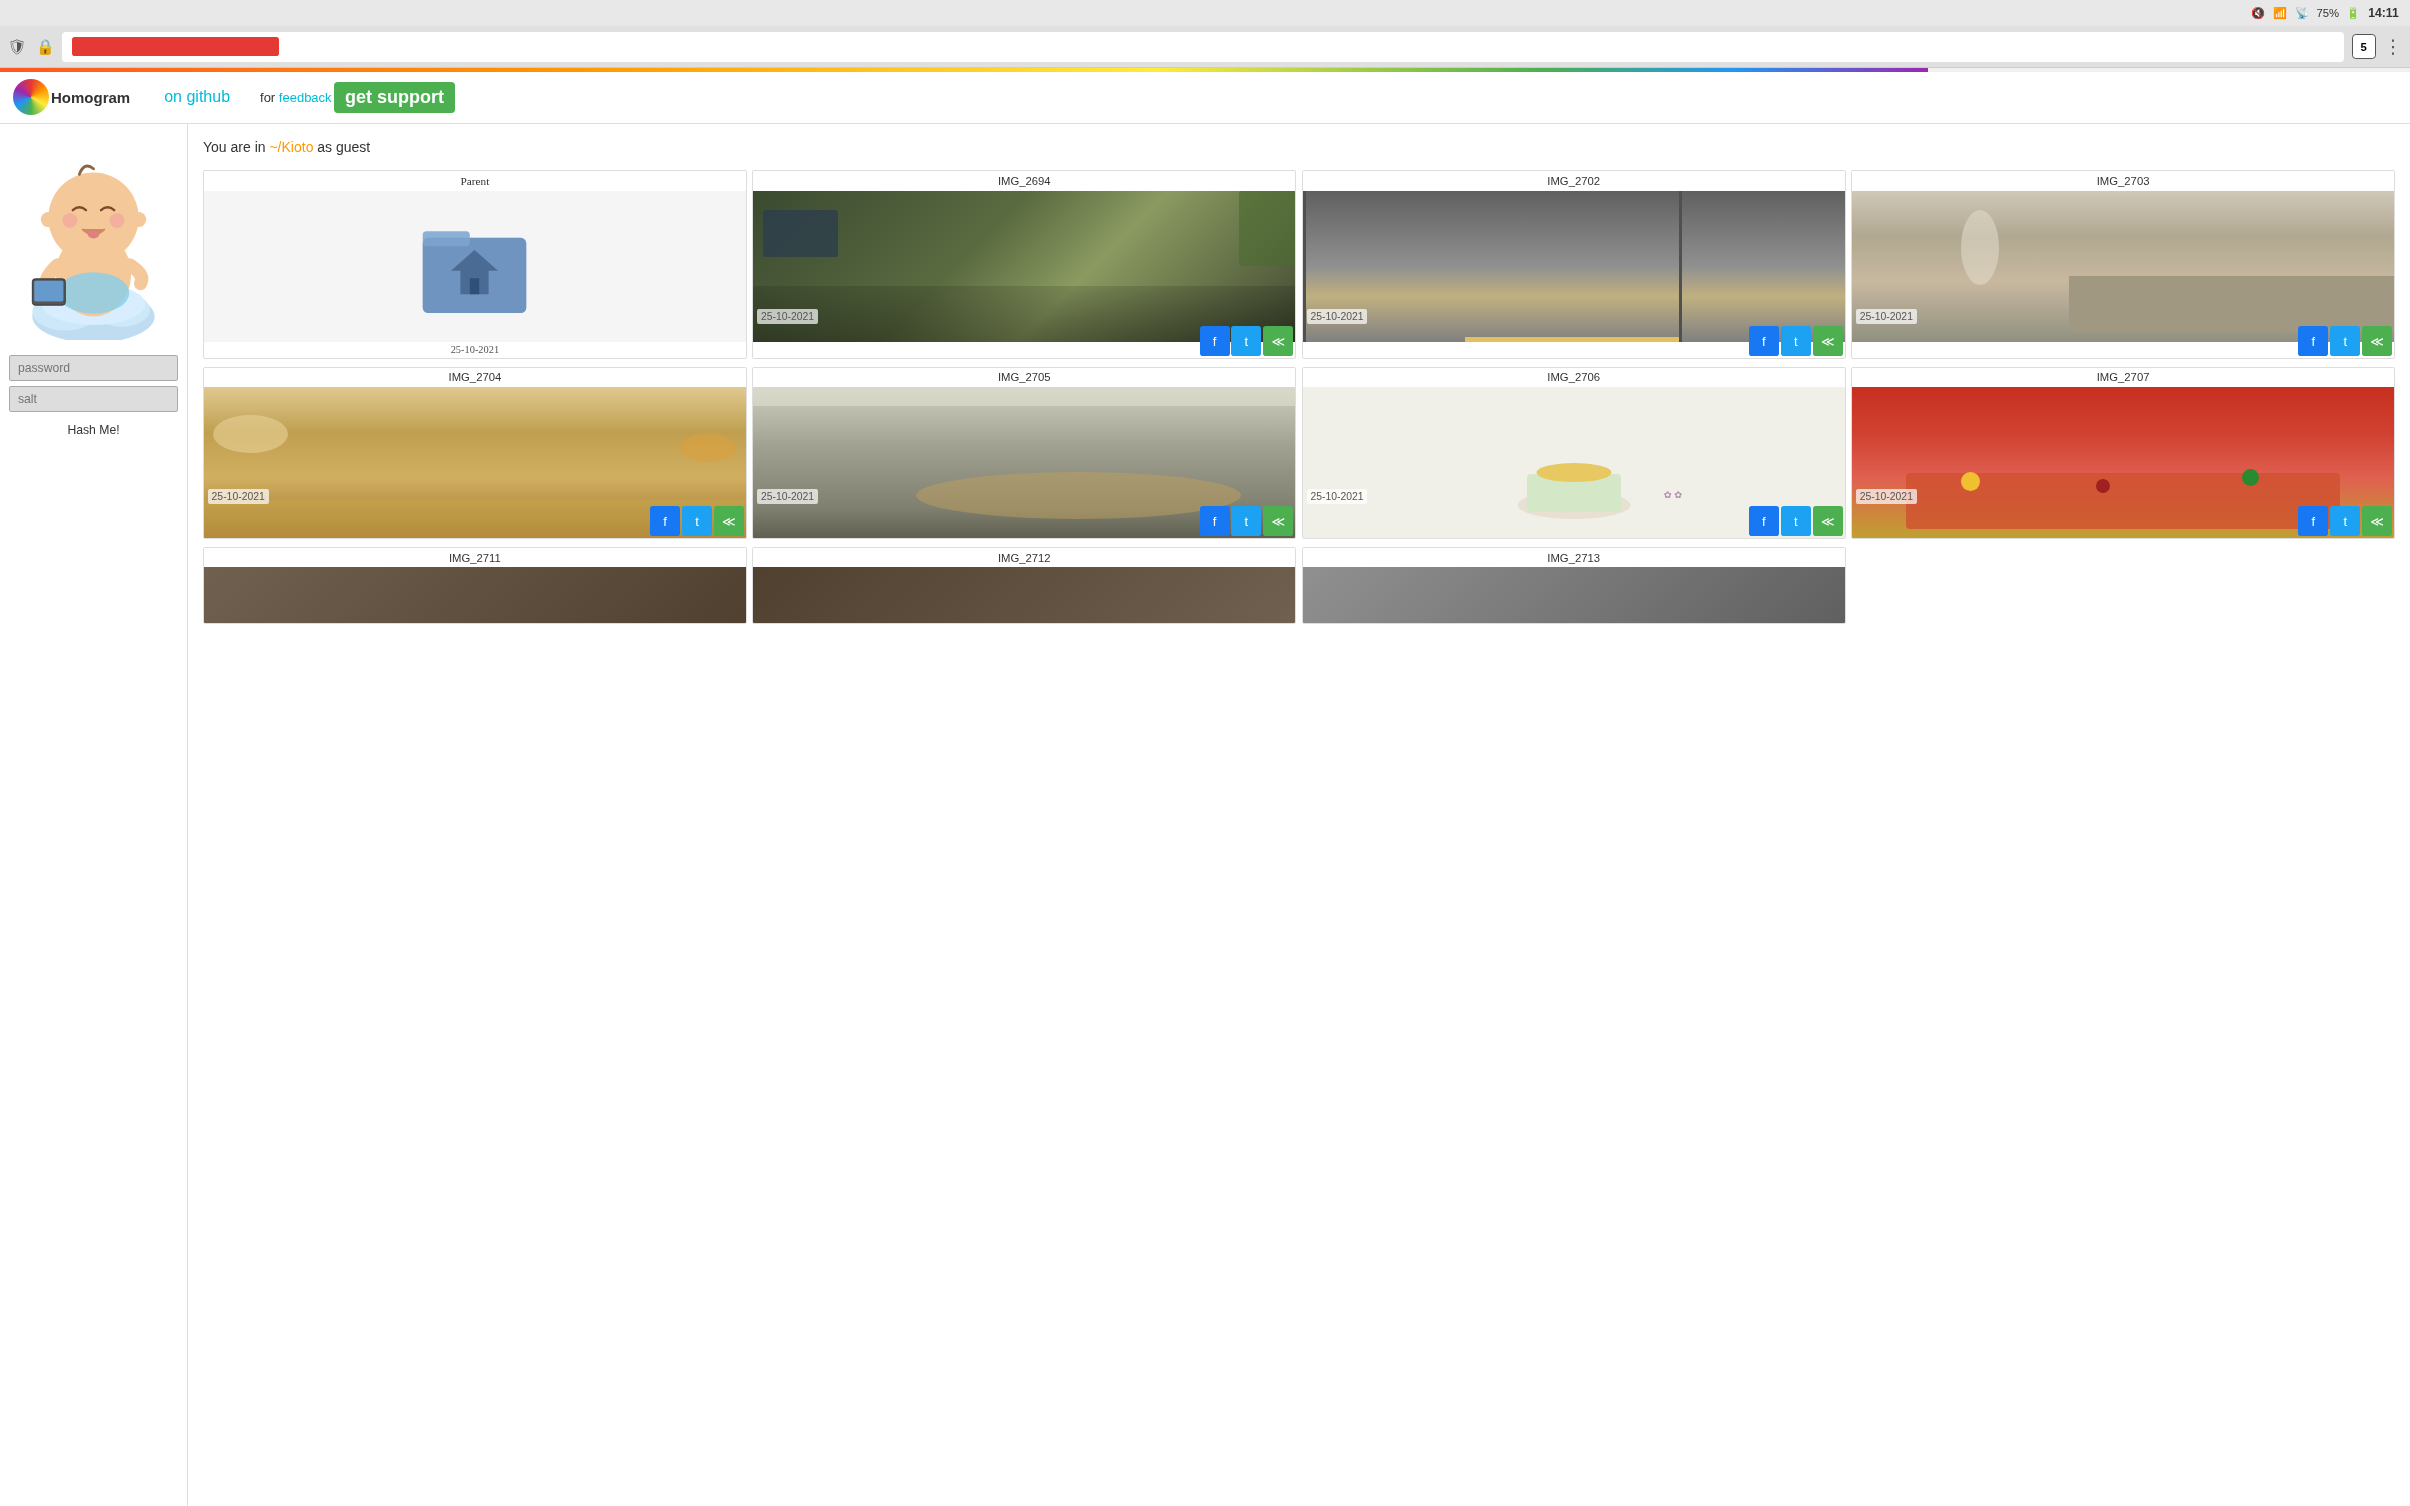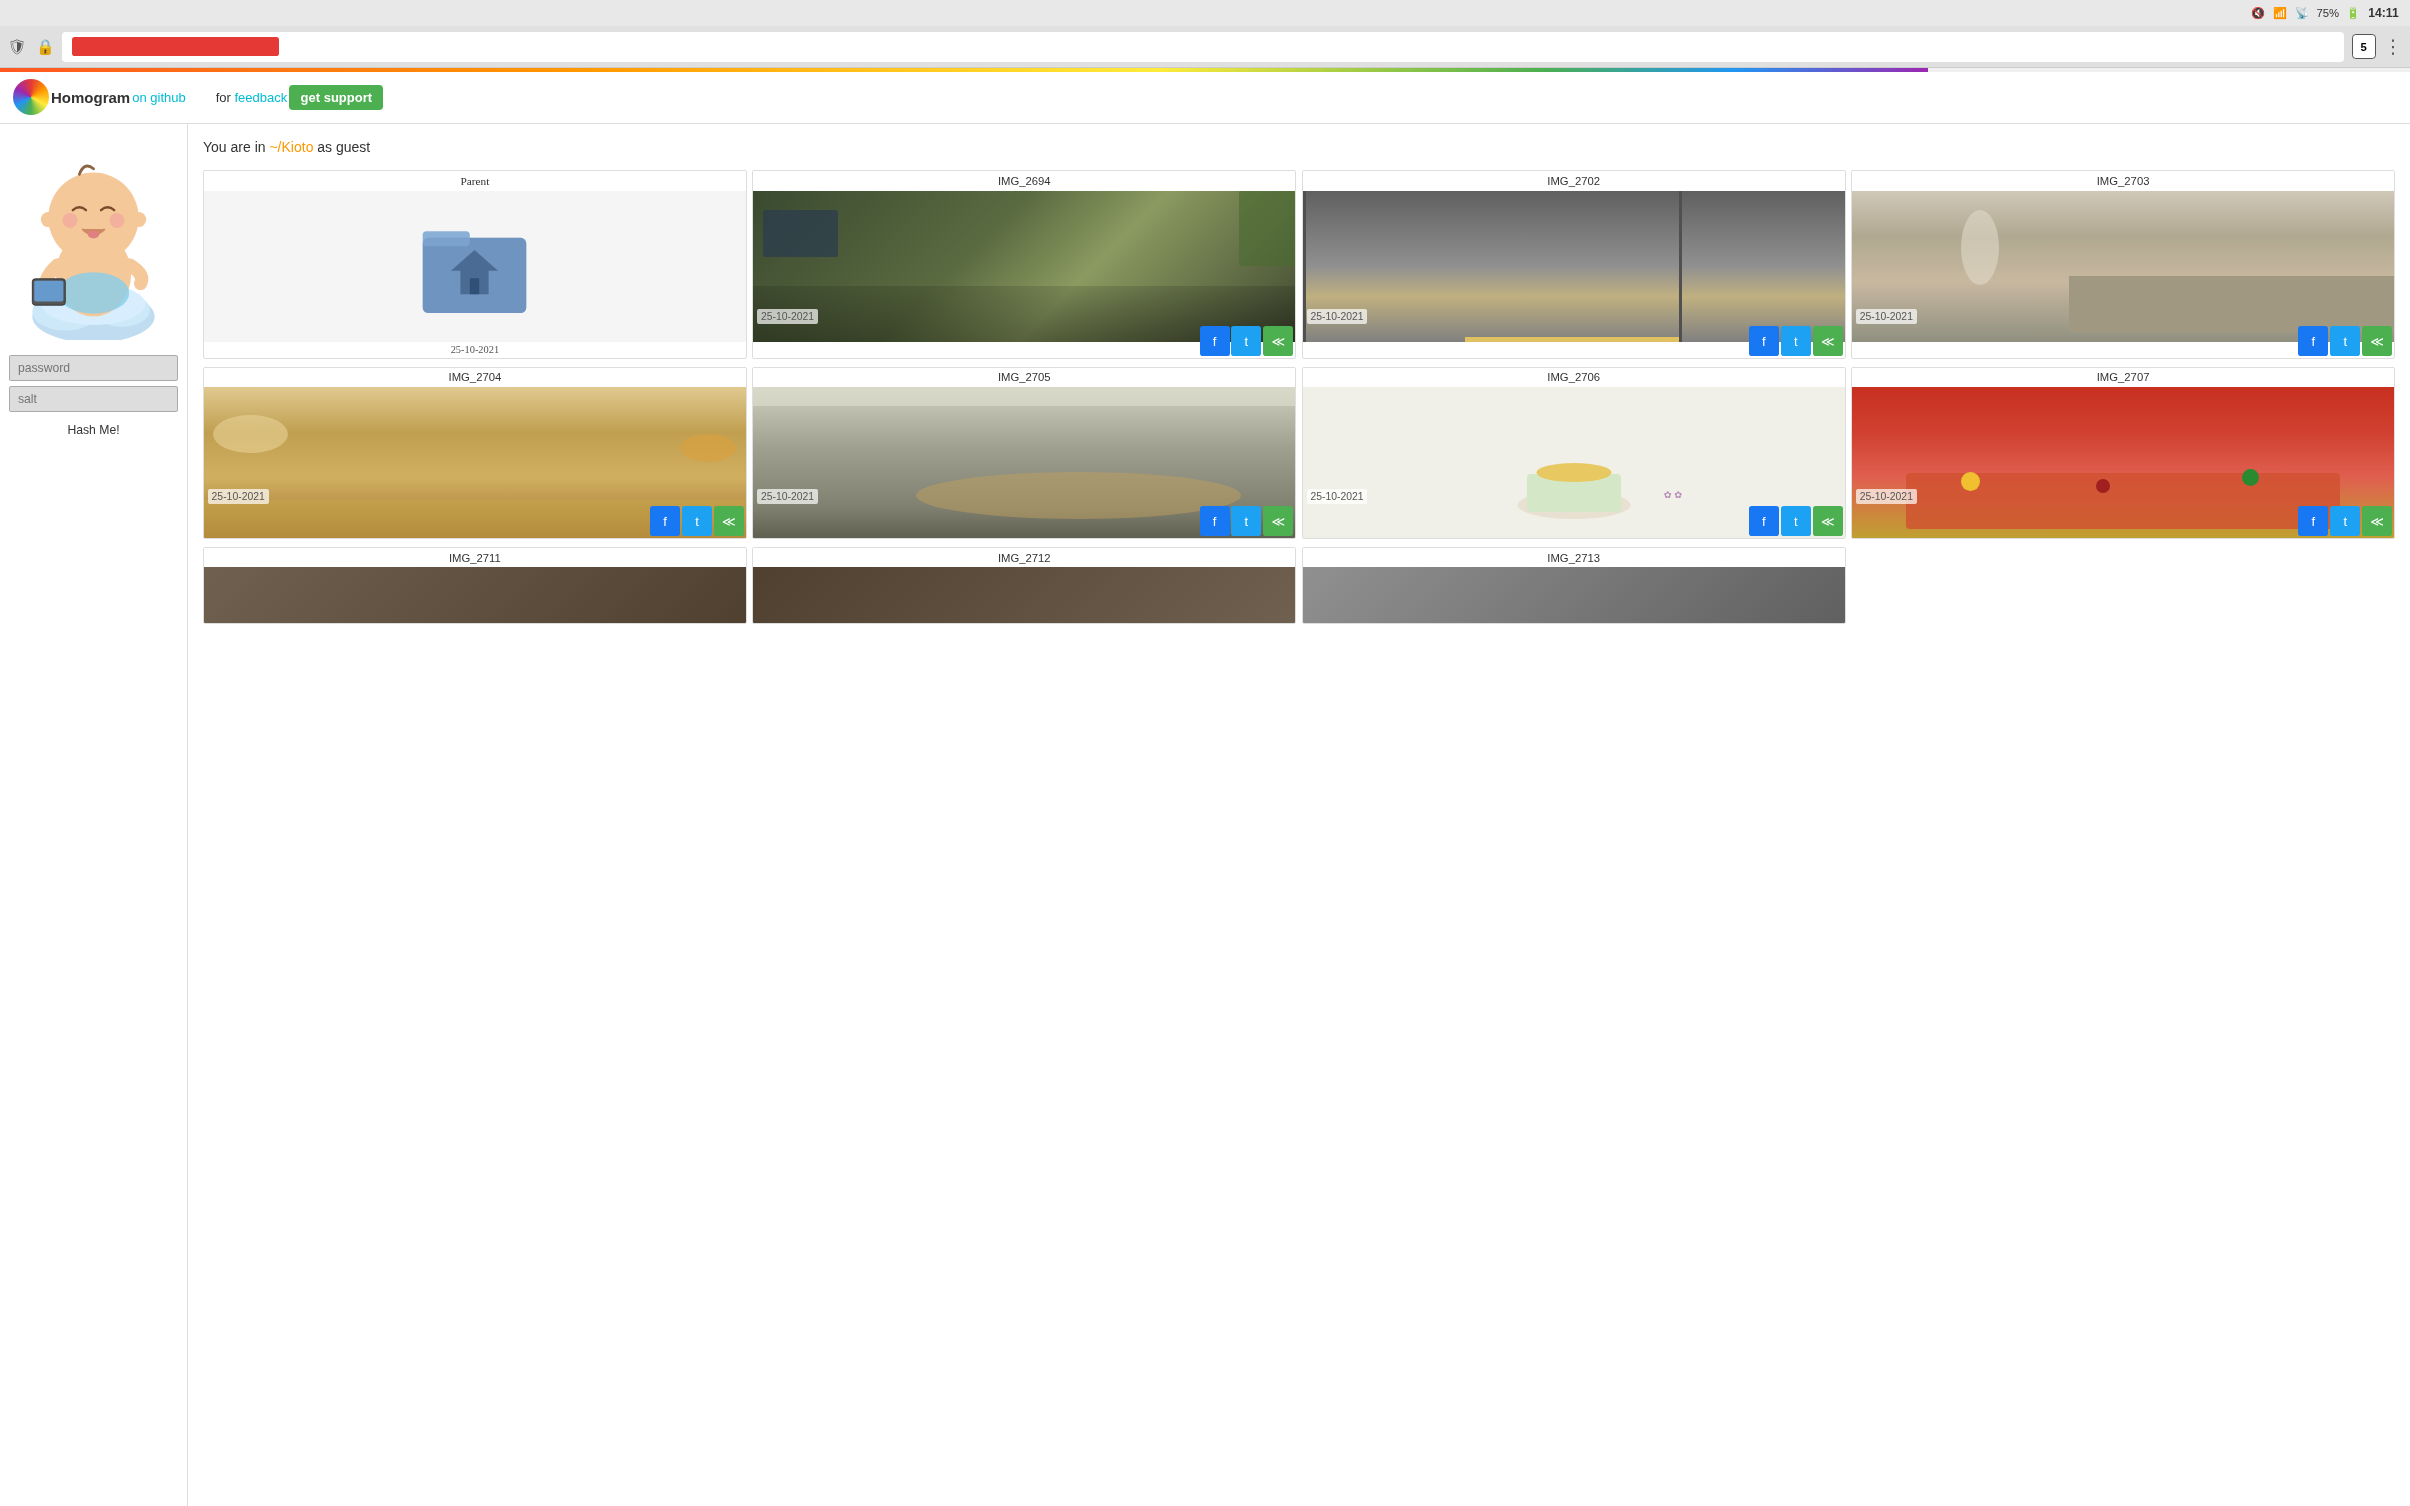--- a/index.html
+++ b/index.html
@@ -80,28 +80,28 @@
       border-bottom: 0.9px solid #ddd;
     }
     .nav-logo {
       width: 36px;
       height: 36px;
       border-radius: 50%;
       background: conic-gradient(#e53935, #ff9800, #ffeb3b, #4caf50, #2196f3, #9c27b0, #e53935);
       flex-shrink: 0;
     }
     .nav-title { font-size: 15px; font-weight: bold; color: #333; }
-    .nav-link-github { color: #00bcd4; font-size: 13px; text-decoration: none; }
+    .nav-link-github { color: #00bcd4; font-size: 16px; text-decoration: none; margin-left: 32px; }
     .nav-link-feedback { color: #00bcd4; font-size: 13px; text-decoration: none; padding-left: 28px; }
     .nav-btn-support {
       background: #4caf50;
       color: white;
       padding: 4.7px 11.3px;
       border-radius: 3.8px;
-      font-size: 13px;
+      font-size: 18px;
       font-weight: bold;
       border: none;
       cursor: pointer;
     }
 
     
     .main-layout {
       display: flex;
       background: white;
       min-height: calc(100vh - 94px);

